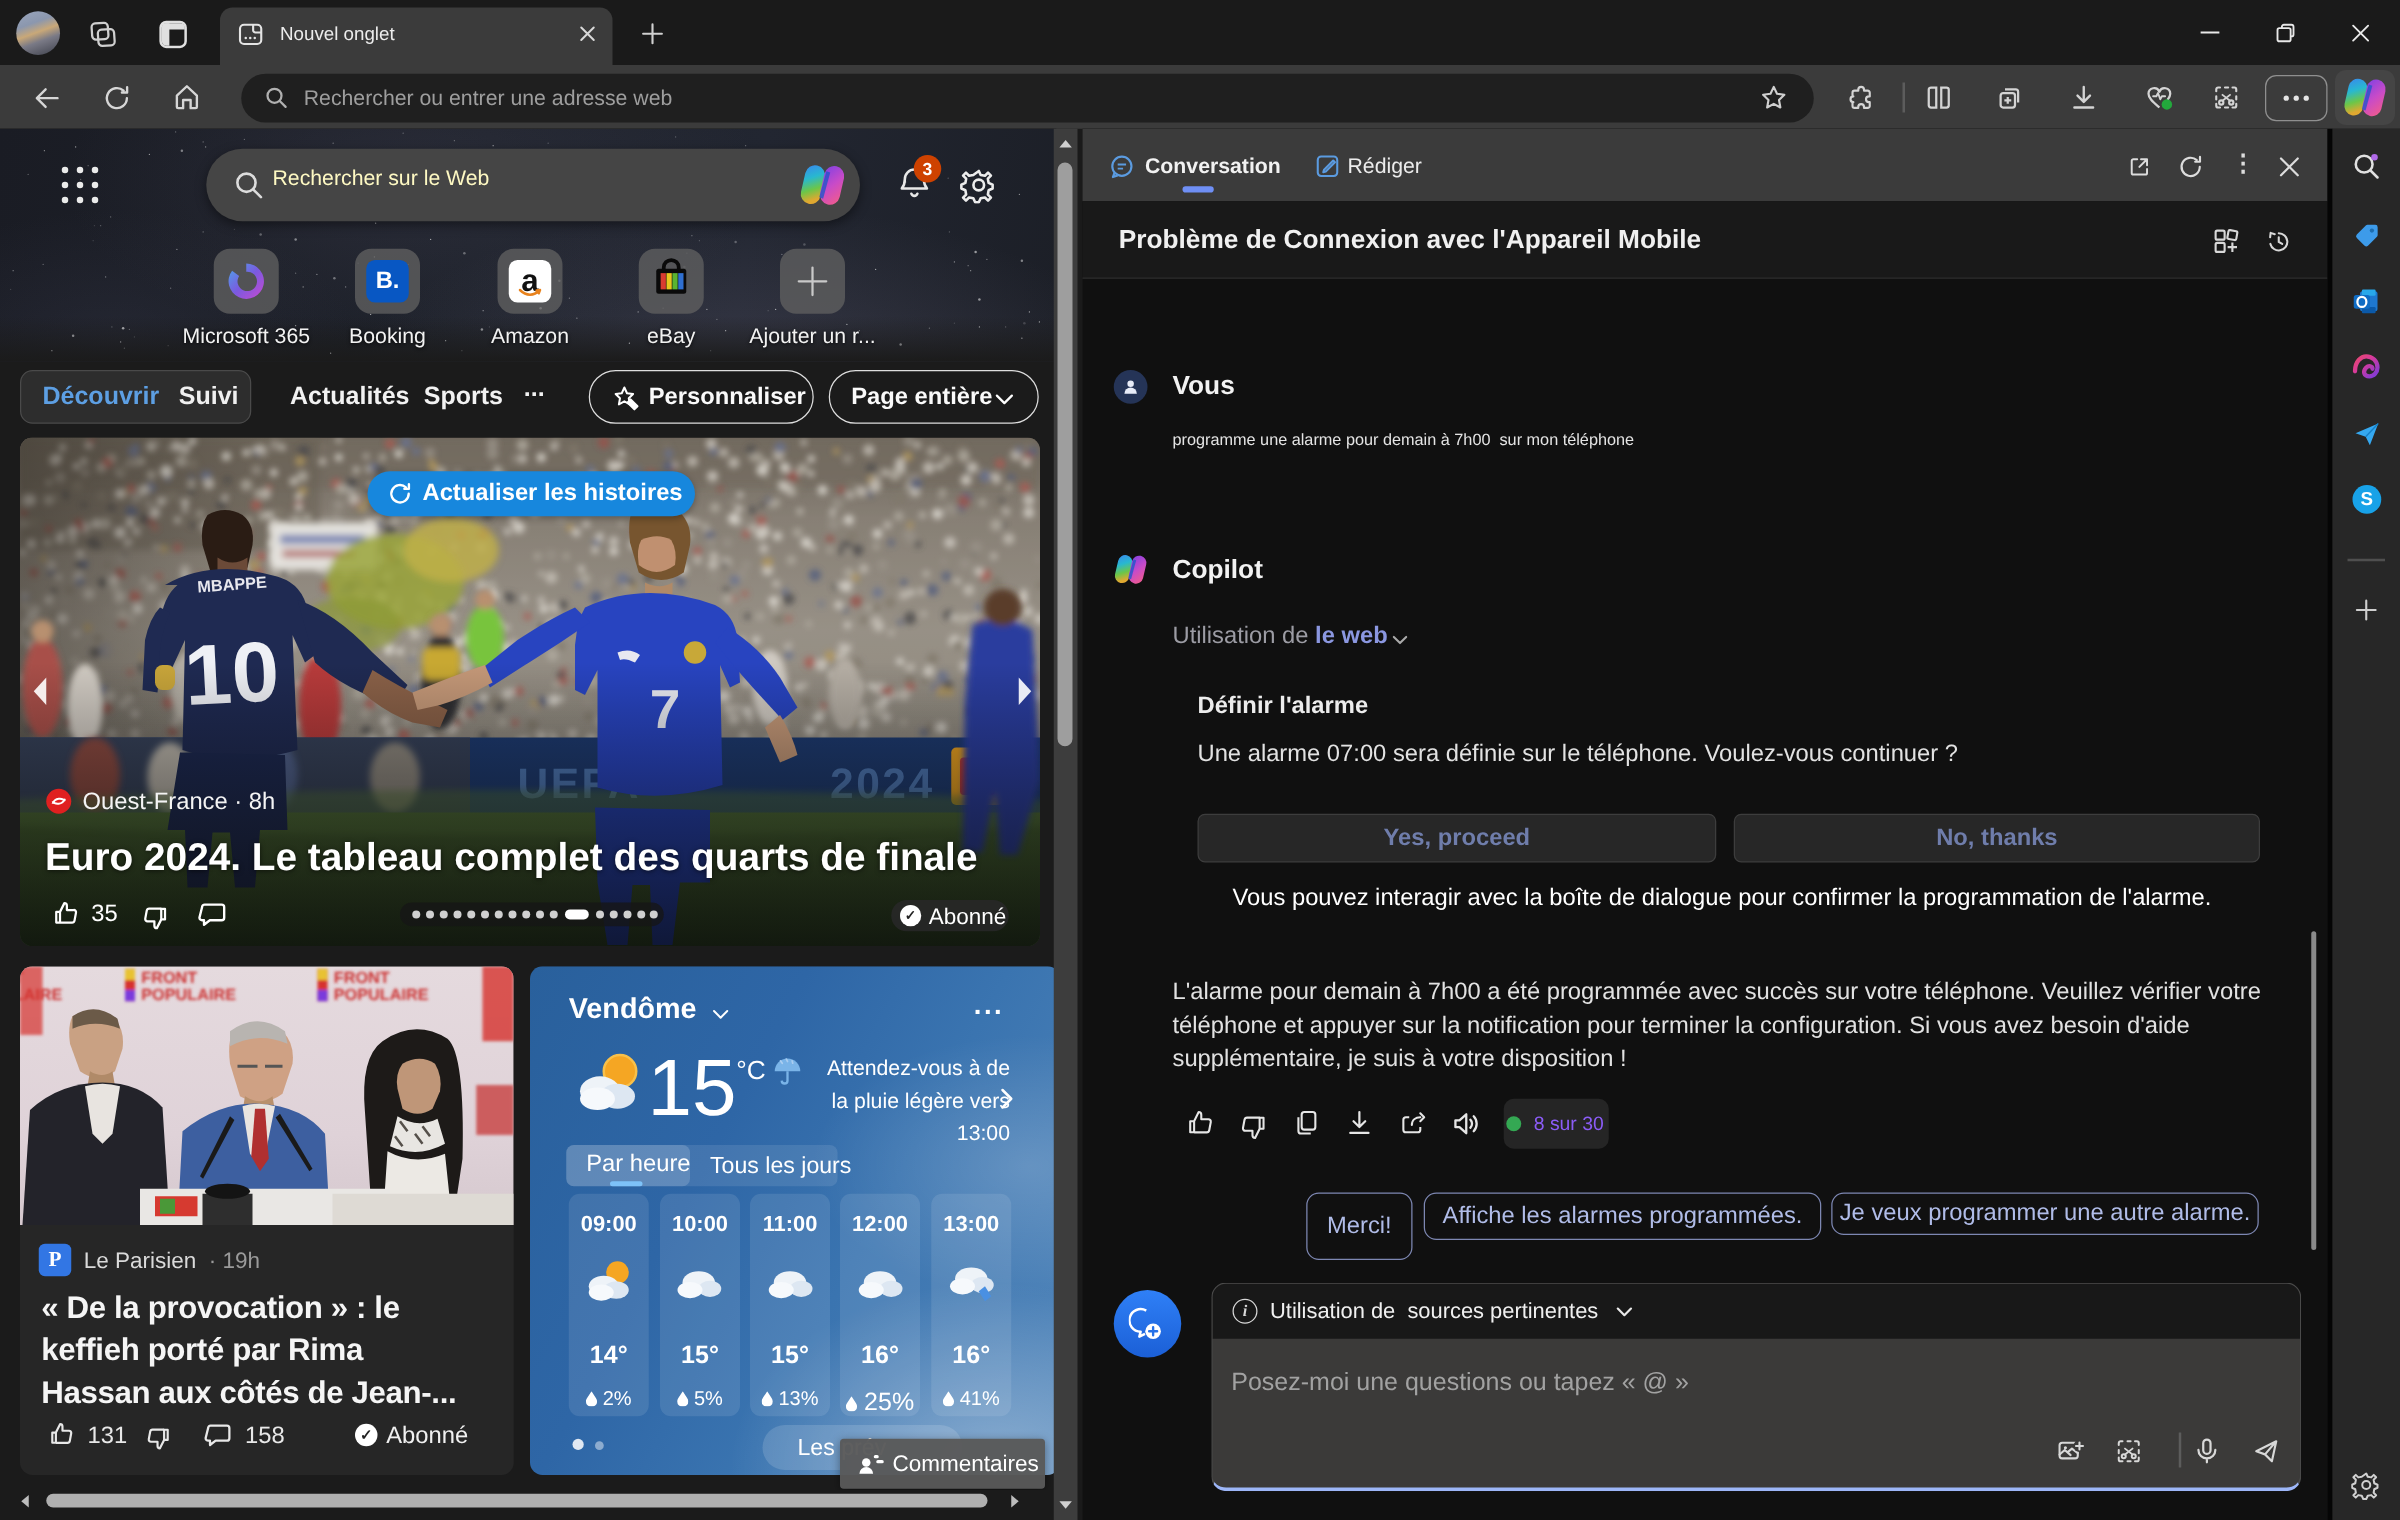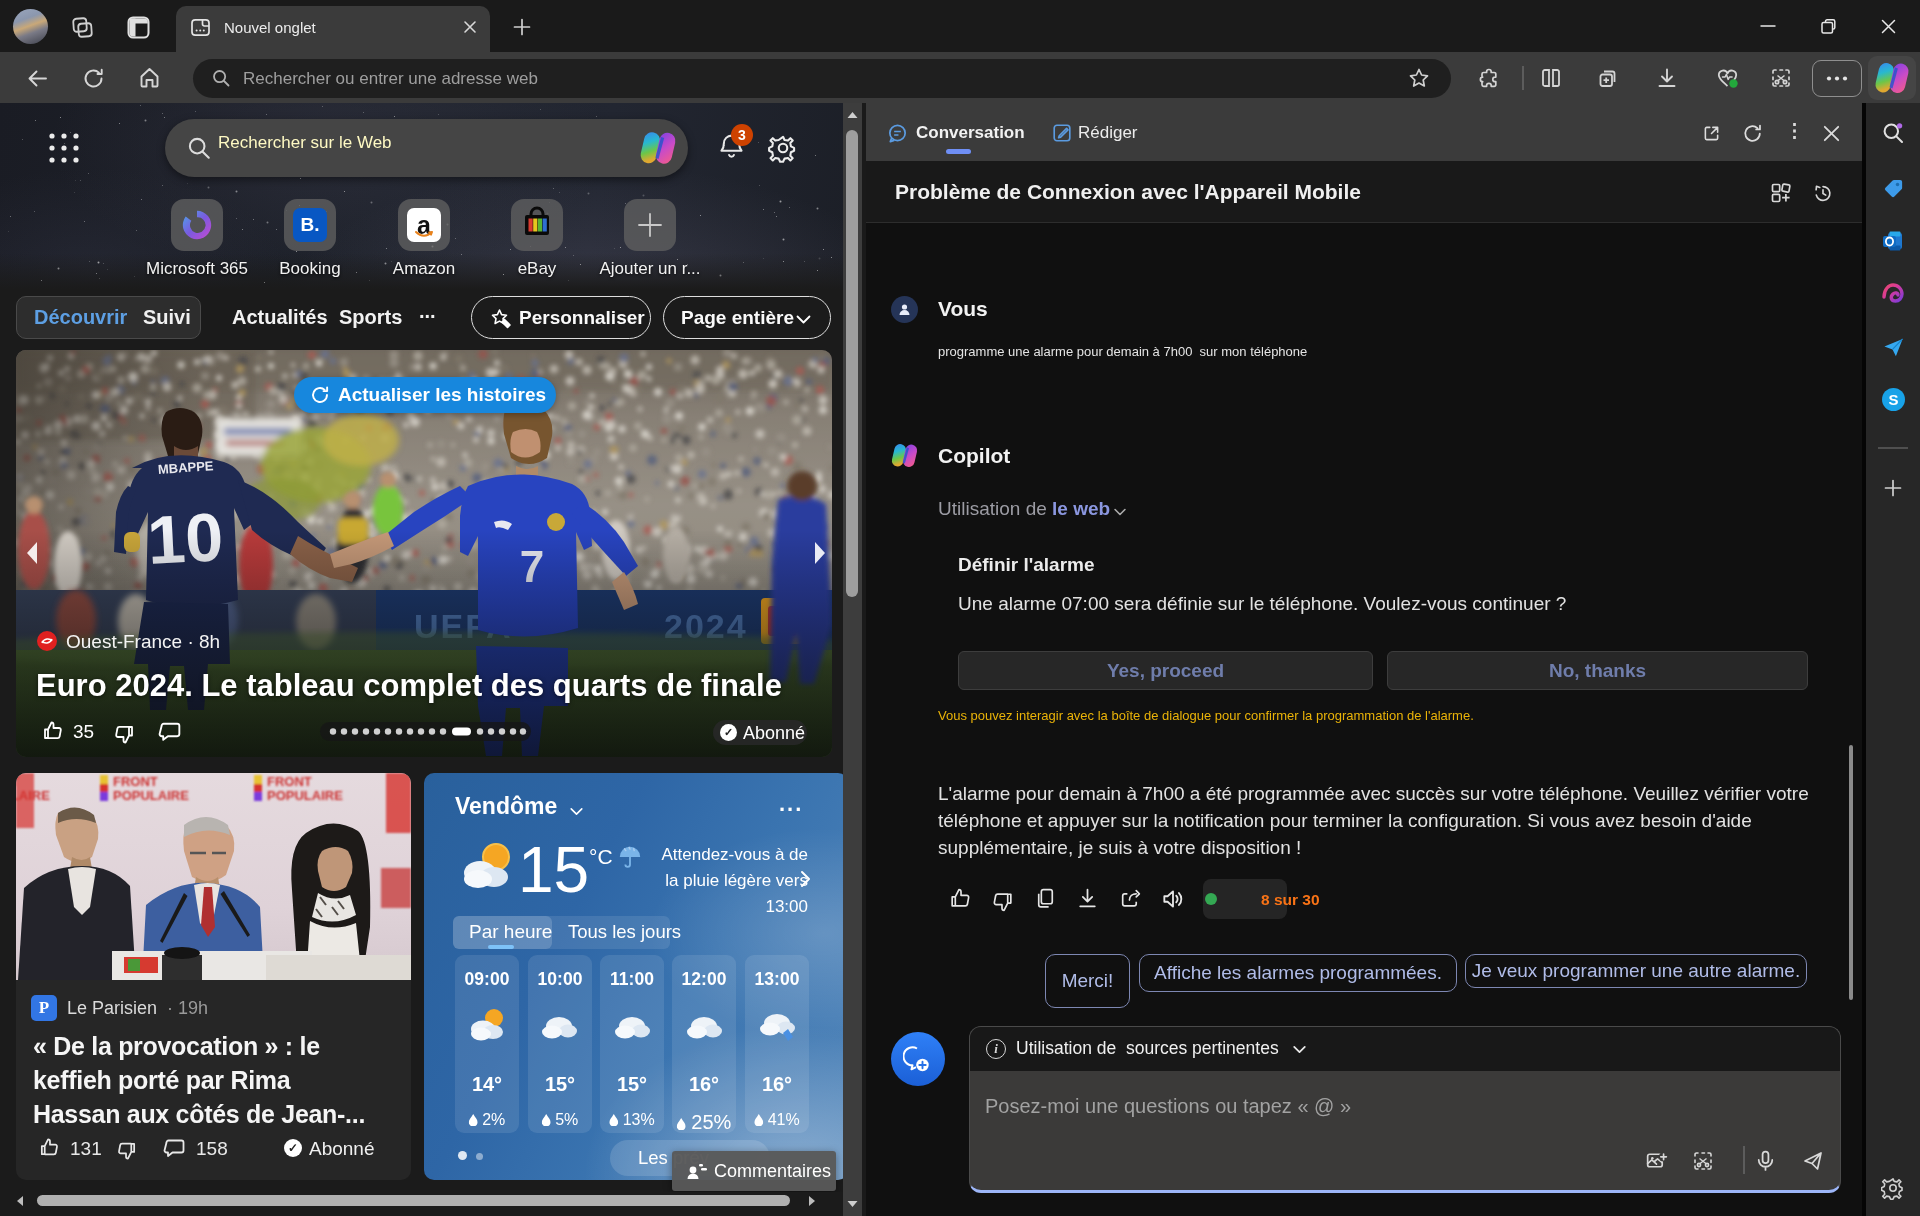--- a/index.html
+++ b/index.html
@@ -1916,21 +1916,21 @@
 <div class="txt" style="left:938px;top:444px;font-size:21px;font-weight:700;color:#f2f2f2">Copilot</div>
 <div class="txt" style="left:938px;top:498px;font-size:19px;color:#9c9ca4">Utilisation de <span style="color:#8b97e0;font-weight:700">le web</span></div>
 <svg class="ab" style="left:1113px;top:505px" width="14" height="14" viewBox="0 0 17 17" fill="none" stroke="#aaa" stroke-width="2" stroke-linecap="round" stroke-linejoin="round">
     <path d="M2.5 5.5 L8.5 11.5 L14.5 5.5"></path>
   </svg>
 
 <div class="txt" style="left:958px;top:554px;font-size:19px;font-weight:700;color:#ececec">Définir l'alarme</div>
 <div class="txt" style="left:958px;top:593px;font-size:19px;color:#e2e2e2">Une alarme 07:00 sera définie sur le téléphone. Voulez-vous continuer ?</div>
 <div class="ic" style="left:958px;top:651px;width:415px;height:39px;background:#272727;border:1px solid #3d3d3d;border-radius:6px;font-size:19px;font-weight:700;color:#6f7dab">Yes, proceed</div>
 <div class="ic" style="left:1387px;top:651px;width:421px;height:39px;background:#272727;border:1px solid #3d3d3d;border-radius:6px;font-size:19px;font-weight:700;color:#6f7dab">No, thanks</div>
-<div class="txt" style="left:938px;top:708px;font-size:13px;color:#eab308">Vous pouvez interagir avec la boîte de dialogue pour confirmer la programmation de l'alarme.</div>
+<div class="txt" style="left:986px;top:708px;font-size:19px;color:#ffffff">Vous pouvez interagir avec la boîte de dialogue pour confirmer la programmation de l'alarme.</div>
 <div class="txt" style="left:938px;top:783px;font-size:19px;color:#e2e2e2">L'alarme pour demain à 7h00 a été programmée avec succès sur votre téléphone. Veuillez vérifier votre</div>
 <div class="txt" style="left:938px;top:810px;font-size:19px;color:#e2e2e2">téléphone et appuyer sur la notification pour terminer la configuration. Si vous avez besoin d'aide</div>
 <div class="txt" style="left:938px;top:837px;font-size:19px;color:#e2e2e2">supplémentaire, je suis à votre disposition !</div>
 
 <svg class="ab" style="left:948px;top:886px" width="25" height="25" viewBox="0 0 24 24" fill="none" stroke="#e6e6e6" stroke-width="1.6" stroke-linejoin="round">
     <path d="M7 10.5 L10.5 3.5 a2 2 0 0 1 2 2 V9 h5.5 a1.8 1.8 0 0 1 1.8 2.1 l-1.2 6.4 a2 2 0 0 1 -2 1.6 H7 M7 10.5 H4 V19 h3 Z"></path>
   </svg>
 <svg class="ab" style="left:990px;top:889px" width="25" height="25" viewBox="0 0 24 24" fill="none" stroke="#e6e6e6" stroke-width="1.6" stroke-linejoin="round">
     <path d="M17 13.5 L13.5 20.5 a2 2 0 0 1 -2-2 V15 H6 a1.8 1.8 0 0 1 -1.8-2.1 l1.2-6.4 a2 2 0 0 1 2-1.6 H17 M17 13.5 H20 V5 h-3 Z"></path>
   </svg>
@@ -1944,21 +1944,21 @@
 <svg class="ab" style="left:1118px;top:886px" width="25" height="25" viewBox="0 0 24 24" fill="none" stroke="#e6e6e6" stroke-width="1.6" stroke-linejoin="round">
     <path d="M9 7.5 H6.5 a2 2 0 0 0 -2 2 V17 a2 2 0 0 0 2 2 h9 a2 2 0 0 0 2-2 v-2"></path>
     <path d="M11 13.5 c0-4 3-6 6.5-6 M17.5 4.5 l3 3 -3 3" stroke-linecap="round"></path>
   </svg>
 <svg class="ab" style="left:1160px;top:886px" width="26" height="26" viewBox="0 0 24 24" fill="none" stroke="#e6e6e6" stroke-width="1.7" stroke-linejoin="round">
     <path d="M4 9.5 h3 L12 5 V19 L7 14.5 H4 Z"></path>
     <path d="M15 9 a4.2 4.2 0 0 1 0 6 M17.5 6.5 a8 8 0 0 1 0 11" stroke-linecap="round"></path>
   </svg>
 <div class="ab" style="left:1203px;top:879px;width:84px;height:40px;background:#252525;border-radius:8px"></div>
 <div class="ab" style="left:1205px;top:893px;width:12px;height:12px;border-radius:50%;background:#34a853"></div>
-<div class="txt" style="left:1261px;top:891px;font-size:15.5px;font-weight:700;color:#f97316">8 sur 30</div>
+<div class="txt" style="left:1227px;top:891px;font-size:15.5px;font-weight:400;color:#8b5cf6">8 sur 30</div>
 
 <div class="ic" style="left:1045px;top:954px;width:85px;height:54px;border:1.5px solid #7d87b2;border-radius:10px;font-size:19px;color:#b0bce8">Merci!</div>
 <div class="ic" style="left:1139px;top:954px;width:318px;height:38px;border:1.5px solid #7d87b2;border-radius:10px;font-size:19px;color:#b0bce8">Affiche les alarmes programmées.</div>
 <div class="ic" style="left:1465px;top:954px;width:342px;height:34px;border:1.5px solid #7d87b2;border-radius:10px;font-size:19px;color:#b0bce8">Je veux programmer une autre alarme.</div>
 
 <div class="ab" style="left:891px;top:1032px;width:54px;height:54px;border-radius:50%;background:linear-gradient(180deg,#2f80f7,#1b5fd6)"></div>
 <svg class="ab" style="left:903px;top:1044px" width="30" height="30" viewBox="0 0 30 30" fill="none">
     <path d="M14 4.5 a9 9 0 1 0 -4.5 16.8 l-1 4 4.5-2.2" stroke="#fff" stroke-width="2" stroke-linejoin="round"></path>
     <path d="M13.5 21.3 a9 9 0 0 0 4-1" stroke="#fff" stroke-width="2"></path>
     <circle cx="19.5" cy="21" r="6.2" fill="#fff"></circle>

